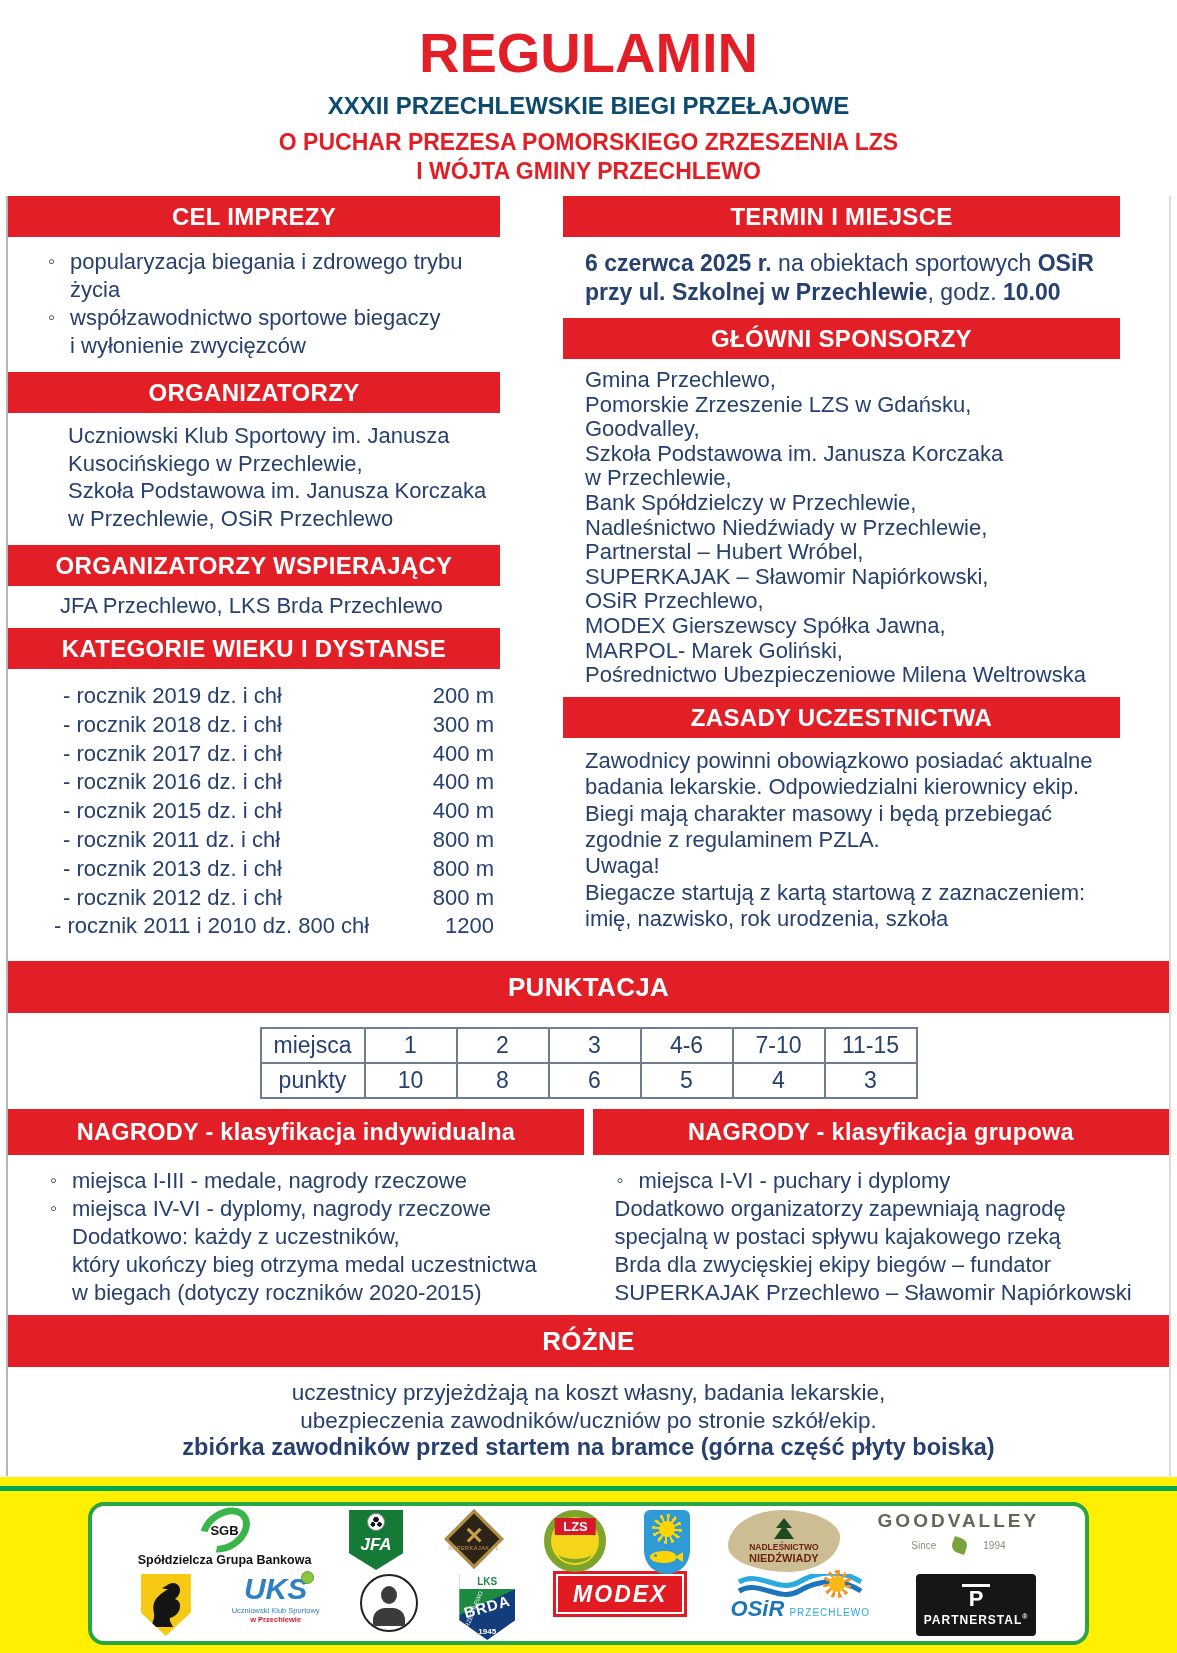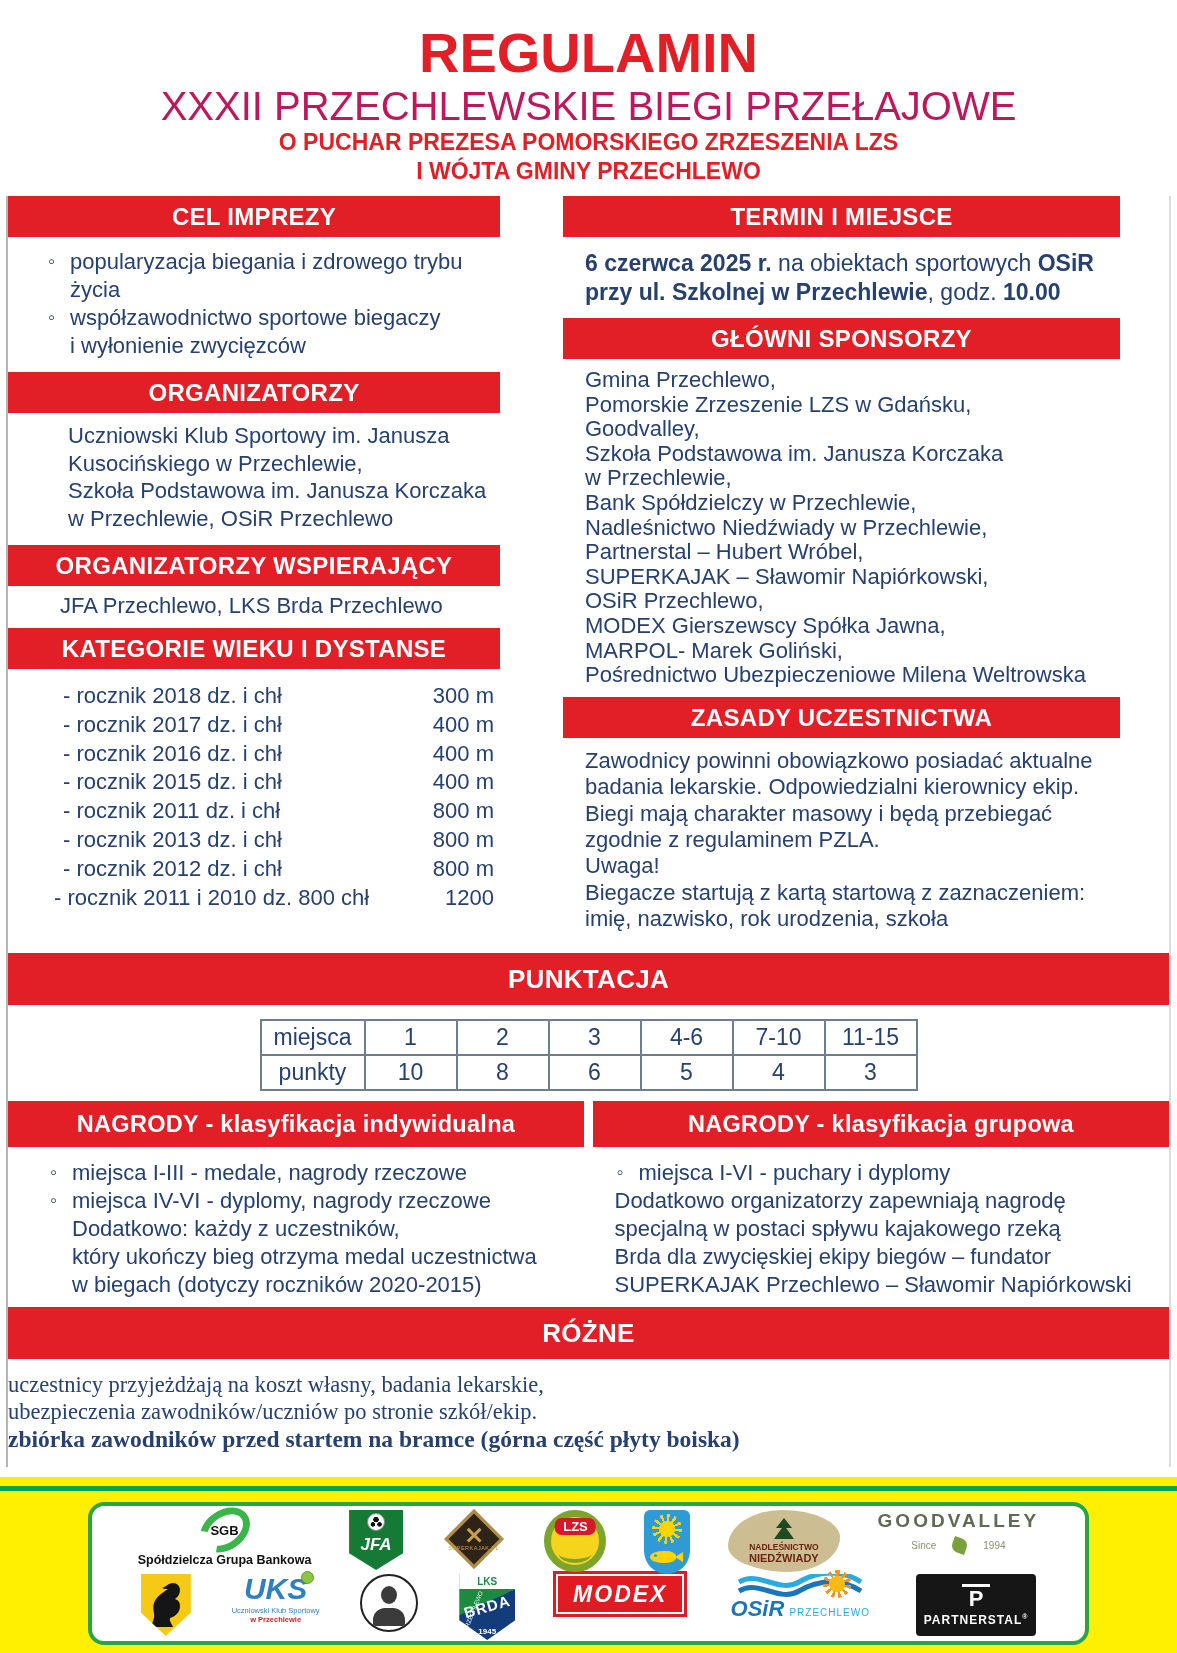--- a/index.html
+++ b/index.html
@@ -3,21 +3,21 @@
 <meta charset="utf-8">
 <style>
   * { box-sizing: border-box; margin: 0; padding: 0; }
   html,body { background:#fff; }
   body { width:1177px; font-family:"Liberation Sans", sans-serif; }
   .page { position:relative; width:1177px; height:1653px; background:#fff; color:#26406f; overflow:hidden; }
 
   
   .title-block { text-align:center; padding-top:22px; height:196px; }
   .t1 { font-size:56px; font-weight:bold; color:#e21f26; line-height:62px; }
-  .t2 { font-size:40px; font-weight:normal; color:#be185d; line-height:44px; }
+  .t2 { font-size:24px; font-weight:bold; color:#0c4a6e; line-height:44px; }
   .t3 { font-size:23px; font-weight:bold; color:#e21f26; line-height:29px; }
 
   
   .content { position:relative; margin:0 6px; border-left:2px solid #b5b5b5; border-right:2px solid #dcdcdc; }
 
   .redbar { background:#e21f26; color:#fff; font-weight:bold; font-size:24px; text-align:center;
             height:41px; line-height:41px; letter-spacing:0.3px; }
   .fullbar { height:52px; line-height:52px; font-size:26px; }
 
   .columns { display:flex; }
@@ -52,21 +52,21 @@
 
   
   .nag-heads { display:flex; gap:9px; margin-top:6px; }
   .nag-heads .redbar { flex:1; height:46px; line-height:46px; font-size:23.5px; }
   .nag-cols { display:flex; }
   .nag-left  { width:50%; padding:12px 8px 0 40px; font-size:22px; line-height:28px; }
   .nag-right { width:50%; padding:12px 8px 0 26px; font-size:22px; line-height:28px; }
   .nag-extra { padding-left:24px; }
 
   
-  .rozne-text { text-align:left; padding:12px 0 14px 0; font-size:22.5px; line-height:27.5px;font-family:Liberation Serif, serif; }
+  .rozne-text { text-align:center; padding:12px 0 14px 0; font-size:22.5px; line-height:27.5px; }
   .rozne-bold { font-weight:bold; font-size:23.5px; }
 
   
   .band { position:absolute; left:0; right:0; bottom:0; height:176px; background:#ffef00; }
   .band::before { content:""; position:absolute; top:9px; left:0; right:0; height:5px; background:#00a651; }
   .logo-box { position:absolute; top:25px; left:88px; right:88px; bottom:8px; background:#fff;
               border:4px solid #2aa545; border-radius:16px; display:flex; flex-direction:column;
               justify-content:space-evenly; padding:4px 8px; overflow:hidden; }
   .lrow { display:flex; justify-content:space-evenly; align-items:flex-start; }
   .lg { display:flex; flex-direction:column; align-items:center; justify-content:center; }
@@ -89,21 +89,21 @@
   .skj { width:42px; height:42px; background:#2e2318; border:3px solid #b08d3f; transform:rotate(45deg);
          display:flex; align-items:center; justify-content:center; margin:8px 12px; }
   .skj-in { transform:rotate(-45deg); display:flex; flex-direction:column; align-items:center; gap:2px; }
   .skj-x { width:16px; height:16px; position:relative; }
   .skj-x::before,.skj-x::after { content:""; position:absolute; top:7px; left:-1px; width:18px; height:3px; background:#c9a24b; }
   .skj-x::before { transform:rotate(45deg); } .skj-x::after { transform:rotate(-45deg); }
   .skj-site { font-size:5.5px; color:#c9a24b; letter-spacing:0.5px; }
   
   .lzs { position:relative; width:62px; height:62px; border-radius:50%; background:#f5d51c; border:7px solid #7da52c; }
   .lzs-band { position:absolute; top:1px; left:50%; transform:translateX(-50%); background:#d7182a; color:#fff;
-              font-weight:bold; font-size:13px; line-height:17px; padding:0 8px; border-radius:7px; }
+              font-weight:bold; font-size:13px; line-height:17px; padding:0 8px; border-radius:0; }
   .lzs::after { content:""; position:absolute; bottom:2px; left:8px; right:8px; height:14px; border-radius:50%;
                 border-bottom:4px solid #7da52c; }
   
   .crest { position:relative; width:46px; height:64px; background:#2f9bd6; border-radius:6px 6px 23px 23px; overflow:hidden; }
   .crest-rays { position:absolute; top:4px; left:50%; transform:translateX(-50%); width:30px; height:30px; border-radius:50%;
                 background:repeating-conic-gradient(#ffd400 0deg 12deg, transparent 12deg 30deg); }
   .crest-rays::after { content:""; position:absolute; inset:7px; background:#ffd400; border-radius:50%; }
   .crest-fish { position:absolute; bottom:11px; left:6px; width:26px; height:12px; background:#ffd400;
                 border-radius:50% 40% 40% 50%; }
   .crest-fish::before { content:""; position:absolute; right:-7px; top:1px; border-top:5px solid transparent;
@@ -190,20 +190,24 @@
         <div class="org-text pre">Uczniowski Klub Sportowy im. Janusza
 Kusocińskiego w Przechlewie,
 Szkoła Podstawowa im. Janusza Korczaka
 w Przechlewie, OSiR Przechlewo</div>
 
         <div class="redbar">ORGANIZATORZY WSPIERAJĄCY</div>
         <div class="wsp-text">JFA Przechlewo, LKS Brda Przechlewo</div>
 
         <div class="redbar">KATEGORIE WIEKU I DYSTANSE</div>
         <div class="kat-rows">
+          <div class="krow">
+              <span class="kl">- rocznik 2019 dz. i chł</span>
+              <span class="kd">200 m</span>
+            </div>
           <div class="krow">
               <span class="kl">- rocznik 2018 dz. i chł</span>
               <span class="kd">300 m</span>
             </div>
           <div class="krow">
               <span class="kl">- rocznik 2017 dz. i chł</span>
               <span class="kd">400 m</span>
             </div>
           <div class="krow">
               <span class="kl">- rocznik 2016 dz. i chł</span>

